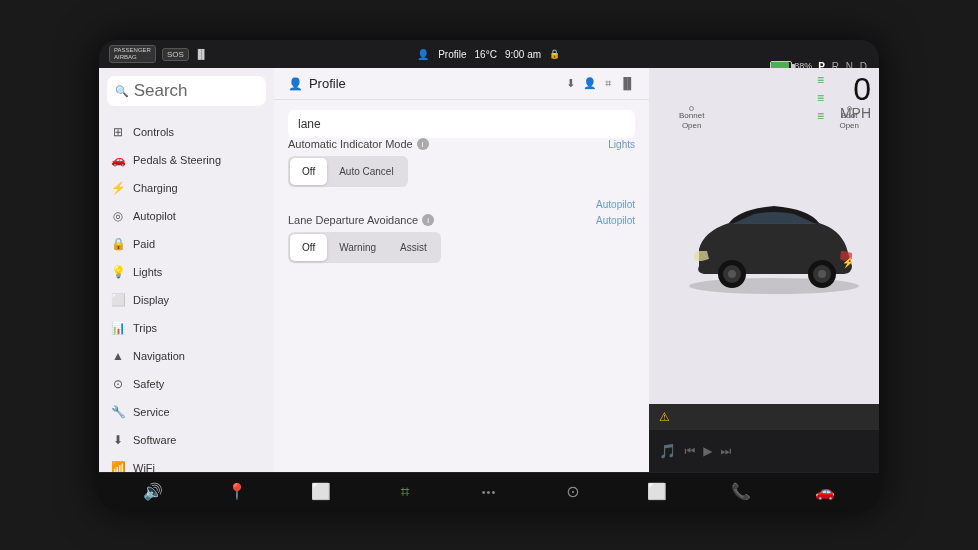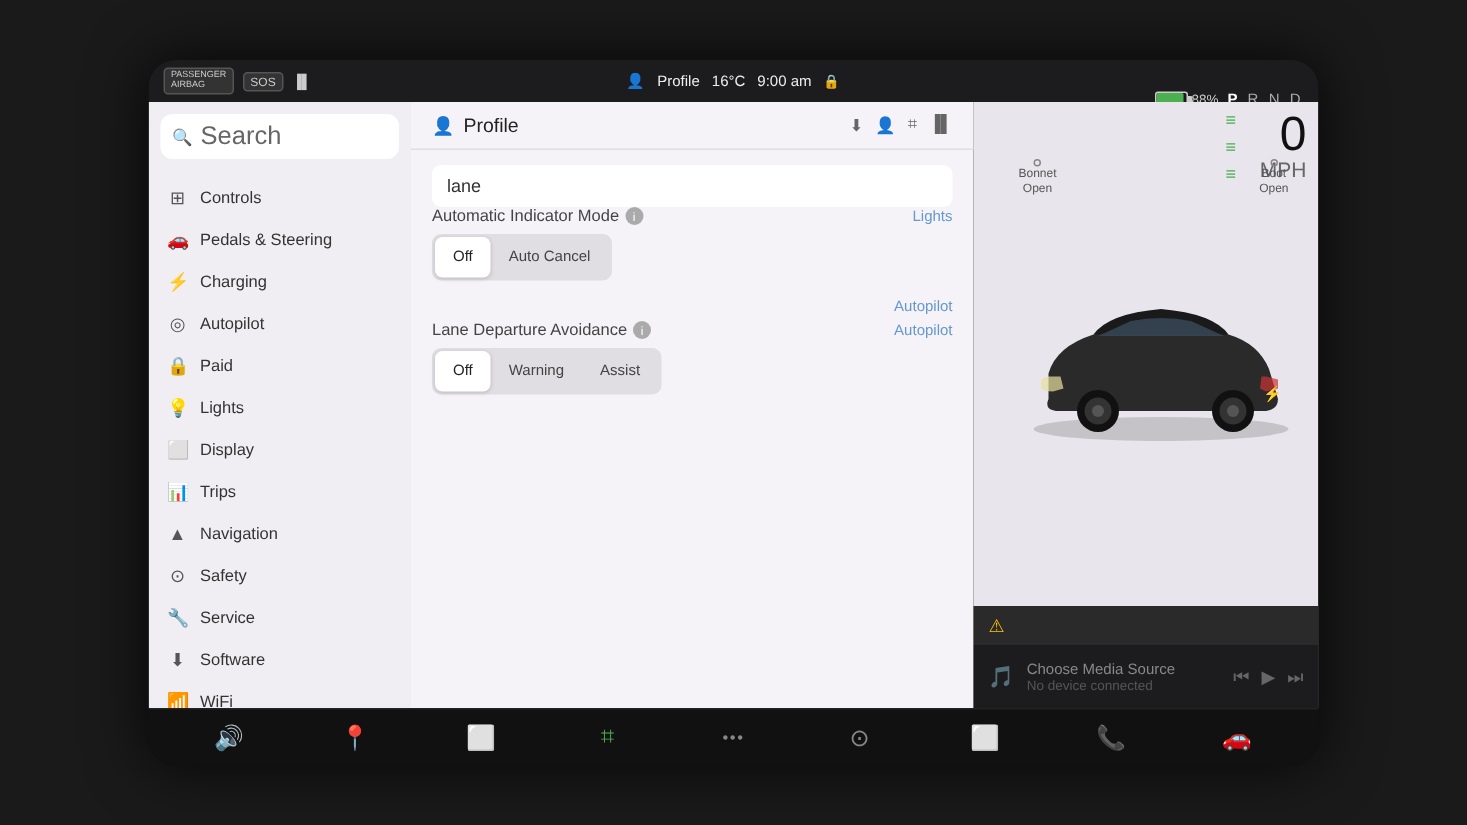--- a/index.html
+++ b/index.html
@@ -581,24 +581,20 @@
           </svg>
         </div>
       </div>
 
       <div class="warning-banner">
         <span class="warning-icon-tri">⚠</span>
       </div>
 
       <div class="media-player">
         <span class="media-icon">🎵</span>
-        <div class="media-info">
-          <div class="media-source">Choose Media Source</div>
-          <div class="media-sub">No device connected</div>
-        </div>
         <div class="media-controls">
           <span class="media-ctrl-btn">⏮</span>
           <span class="media-ctrl-btn">▶</span>
           <span class="media-ctrl-btn">⏭</span>
         </div>
       </div>
     </div>
 
   </div>
 

